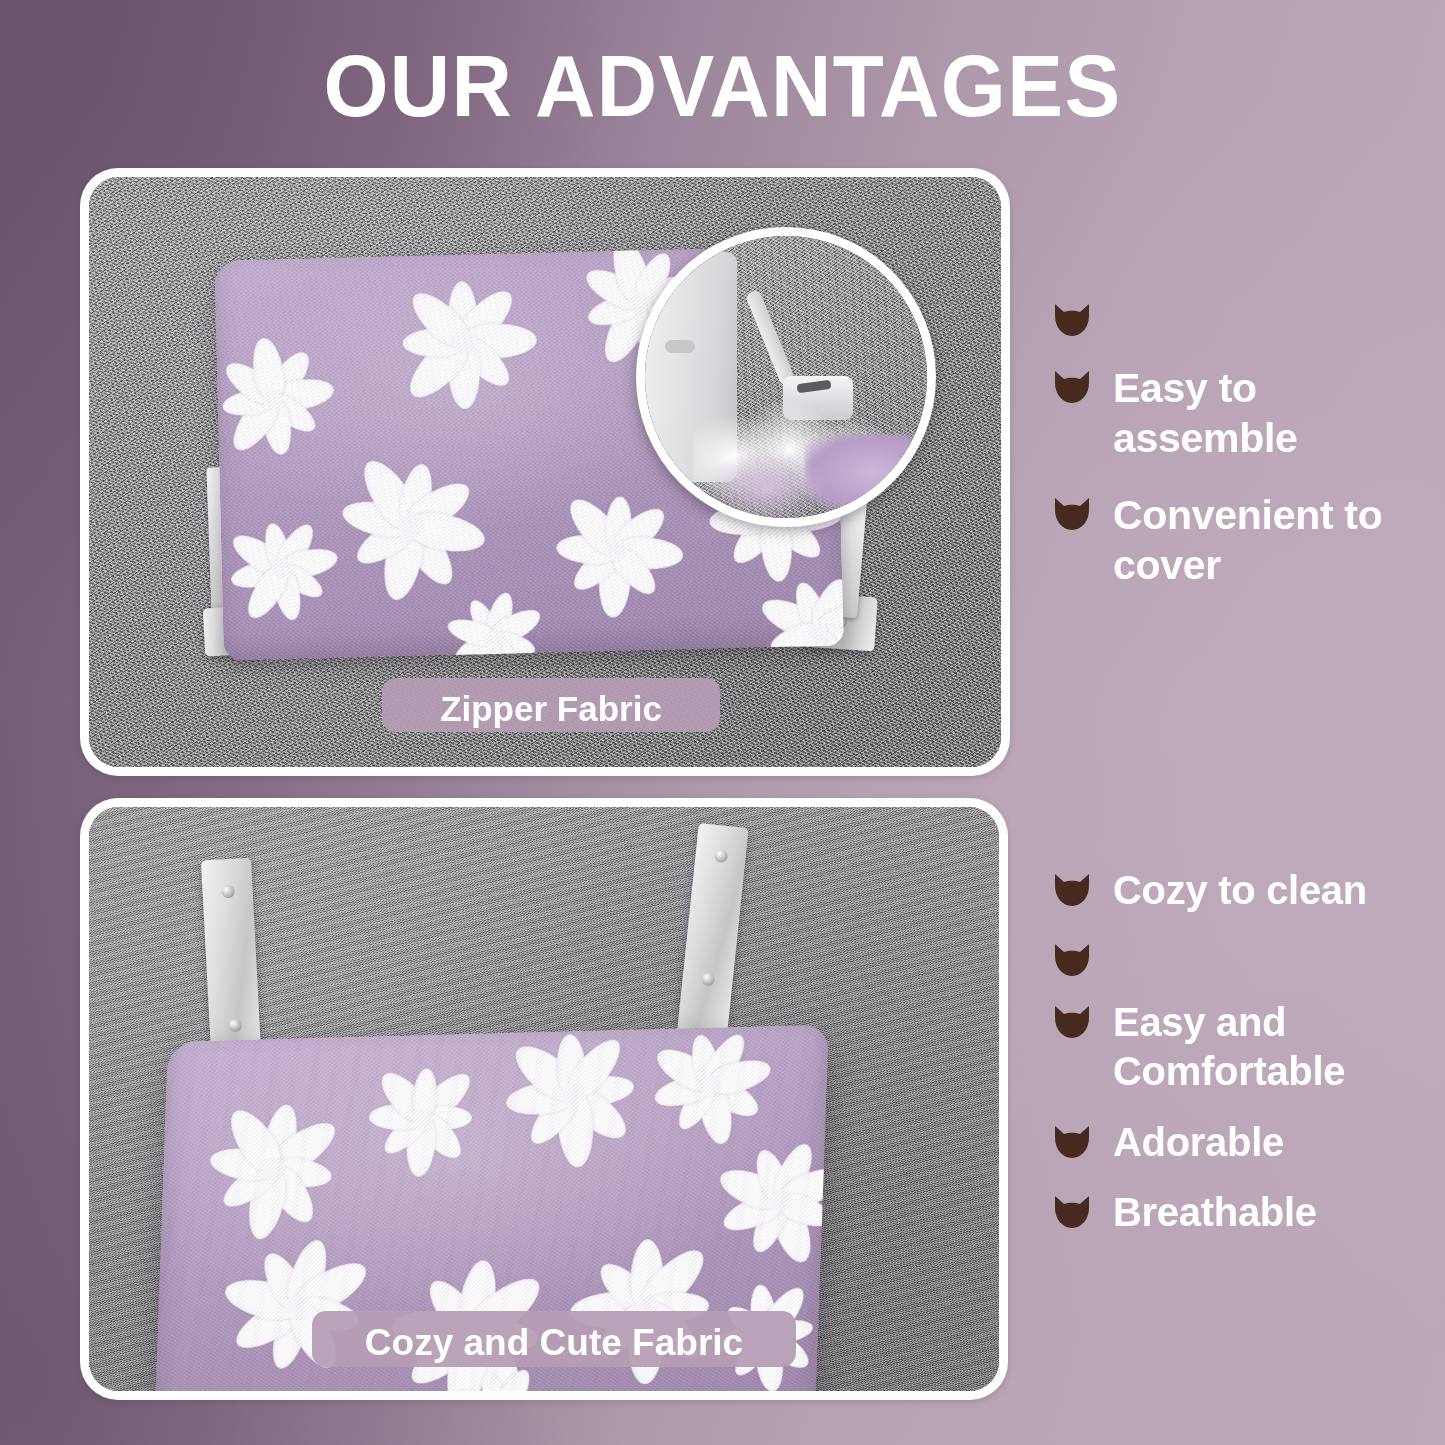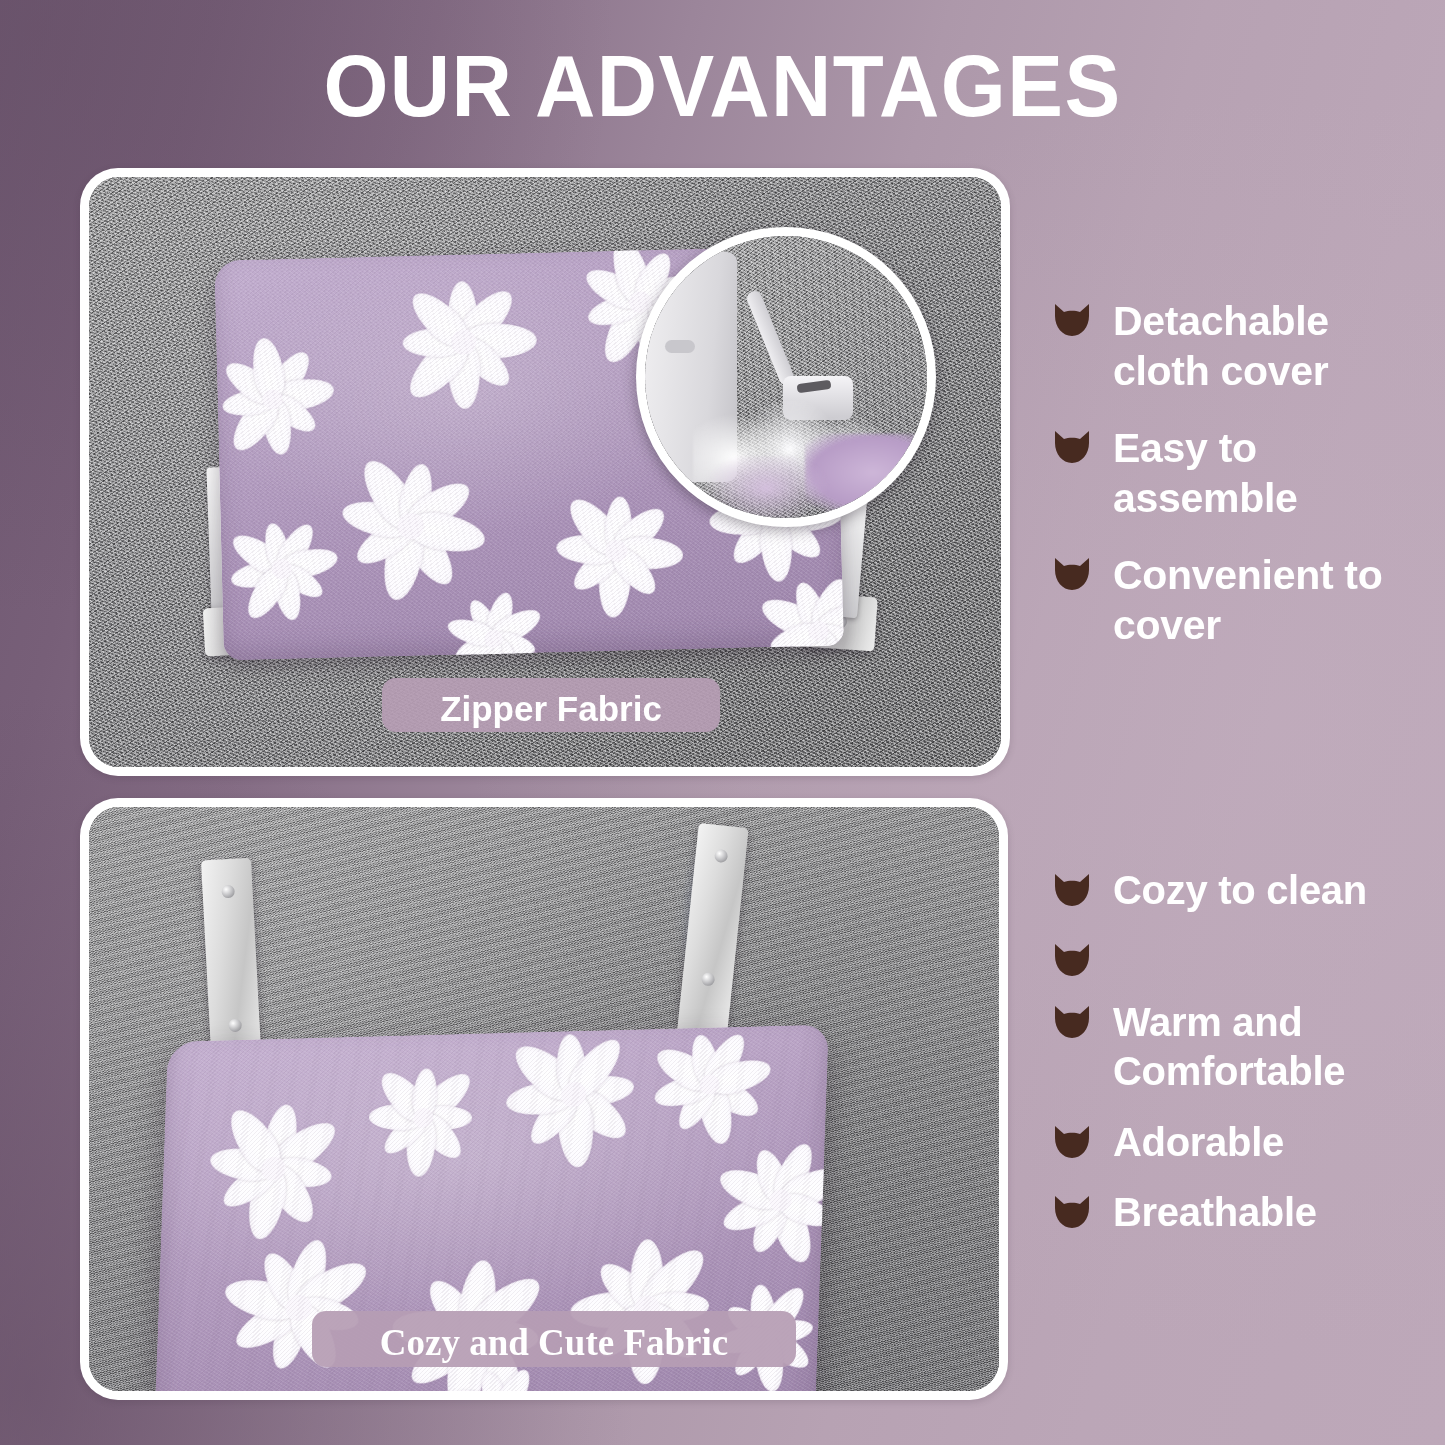--- a/index.html
+++ b/index.html
@@ -284,21 +284,20 @@
     left: 382px; top: 678px;
     width: 338px; height: 54px;
     font-size: 35px;
     padding-top: 13px;
   }
   #cap-fabric {
     left: 312px; top: 1311px;
     width: 484px; height: 56px;
     font-size: 37px;
     padding-top: 13px;
-    font-family: Liberation Serif, serif;
   }
 
   
   .bullet-list { position: absolute; }
   #list-top    { left: 1053px; top: 296px;  width: 370px; }
   #list-bottom { left: 1053px; top: 866px;  width: 378px; }
 
   .bullet-row {
     display: flex;
     align-items: flex-start;
@@ -601,21 +600,20 @@
 </div>
 
 <div id="cap-fabric" class="caption-pill">Cozy and Cute Fabric</div>
 
 <div id="list-top" class="bullet-list">
 
   <div class="bullet-row">
     <svg class="cat-icon" viewBox="0 0 38 34">
       <path d="M2 1 L2 13 C2 24 9.5 33 19 33 C28.5 33 36 24 36 13 L36 1 L27 9 C24.6 8.1 21.9 7.7 19 7.7 C16.1 7.7 13.4 8.1 11 9 Z" fill="#472a20"></path>
     </svg>
-    <div class="bullet-text">Detachable cloth cover</div>
   </div>
 
   <div class="bullet-row">
     <svg class="cat-icon" viewBox="0 0 38 34">
       <path d="M2 1 L2 13 C2 24 9.5 33 19 33 C28.5 33 36 24 36 13 L36 1 L27 9 C24.6 8.1 21.9 7.7 19 7.7 C16.1 7.7 13.4 8.1 11 9 Z" fill="#472a20"></path>
     </svg>
     <div class="bullet-text">Easy to assemble</div>
   </div>
 
   <div class="bullet-row">
@@ -639,21 +637,21 @@
   <div class="bullet-row">
     <svg class="cat-icon" viewBox="0 0 38 34">
       <path d="M2 1 L2 13 C2 24 9.5 33 19 33 C28.5 33 36 24 36 13 L36 1 L27 9 C24.6 8.1 21.9 7.7 19 7.7 C16.1 7.7 13.4 8.1 11 9 Z" fill="#472a20"></path>
     </svg>
   </div>
 
   <div class="bullet-row">
     <svg class="cat-icon" viewBox="0 0 38 34">
       <path d="M2 1 L2 13 C2 24 9.5 33 19 33 C28.5 33 36 24 36 13 L36 1 L27 9 C24.6 8.1 21.9 7.7 19 7.7 C16.1 7.7 13.4 8.1 11 9 Z" fill="#472a20"></path>
     </svg>
-    <div class="bullet-text">Warm and Comfortable</div>
+    <div class="bullet-text">Easy and Comfortable</div>
   </div>
 
   <div class="bullet-row">
     <svg class="cat-icon" viewBox="0 0 38 34">
       <path d="M2 1 L2 13 C2 24 9.5 33 19 33 C28.5 33 36 24 36 13 L36 1 L27 9 C24.6 8.1 21.9 7.7 19 7.7 C16.1 7.7 13.4 8.1 11 9 Z" fill="#472a20"></path>
     </svg>
     <div class="bullet-text">Adorable</div>
   </div>
 
   <div class="bullet-row">

